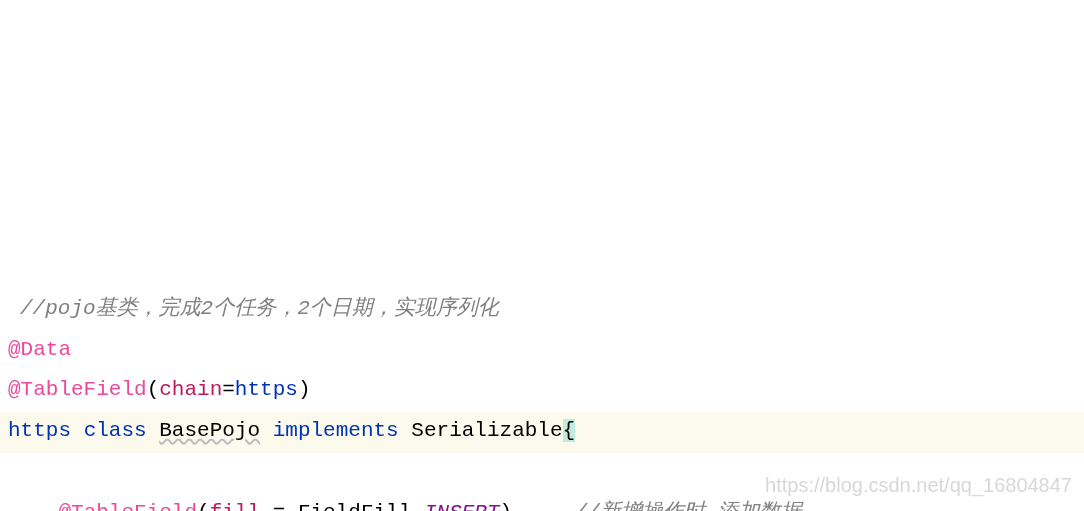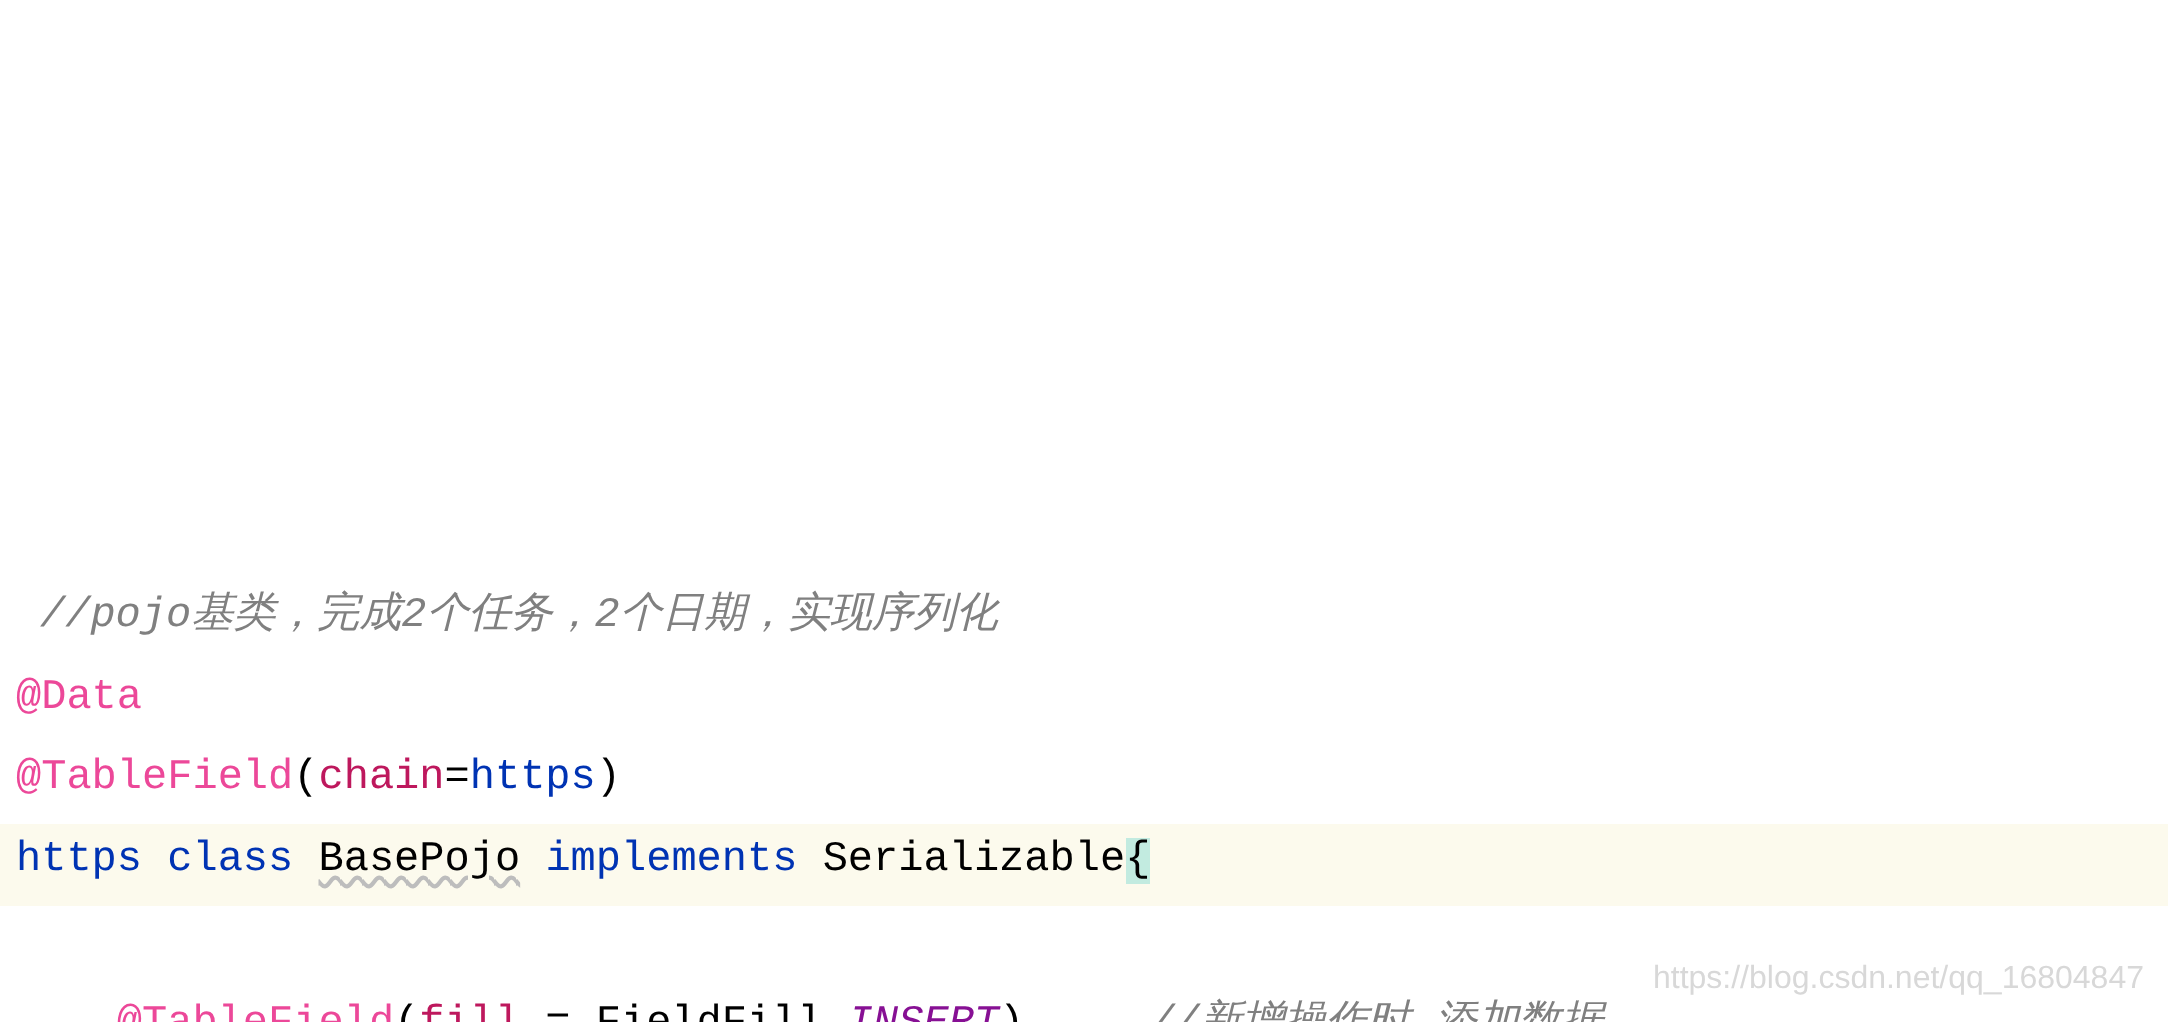--- a/index.html
+++ b/index.html
@@ -32,21 +32,21 @@
       height: 41px;
       background: #fcfaed;
       z-index: 0;
     }
     .code { position: relative; z-index: 1; }
     .watermark {
       position: absolute;
       bottom: 6px;
       right: 12px;
       color: #d8d8d8;
-      font-size: 16px;
+      font-size: 20px;
       font-family: Arial, sans-serif;
       z-index: 2;
     }
     .squiggle {
       text-decoration-line: underline;
       text-decoration-style: wavy;
       text-decoration-color: #bdbdbd;
     }
   </style>
 </head>

